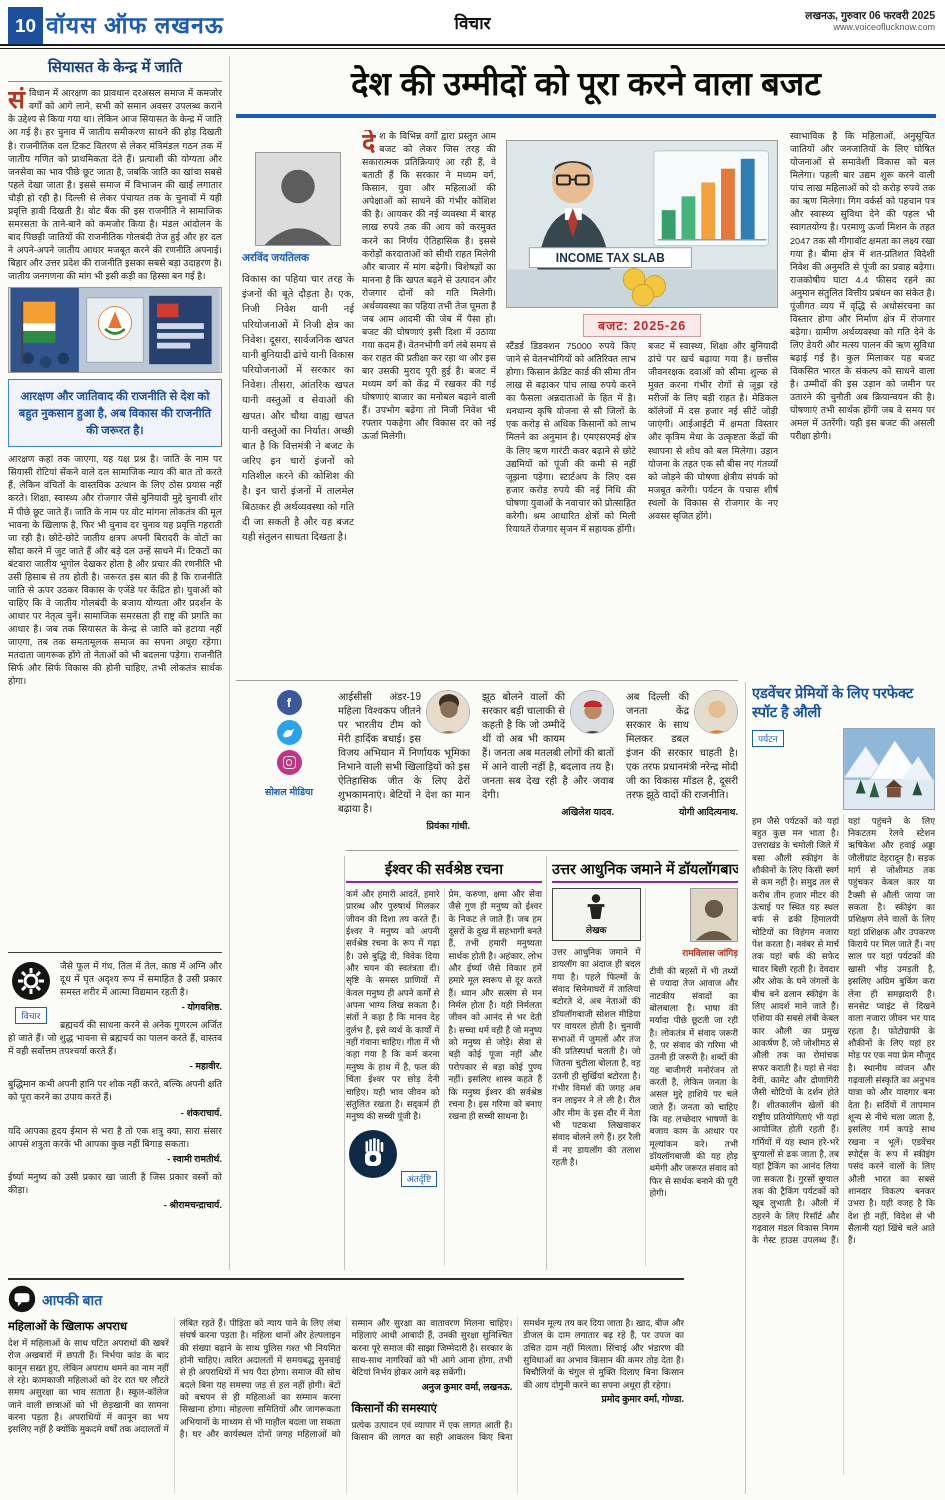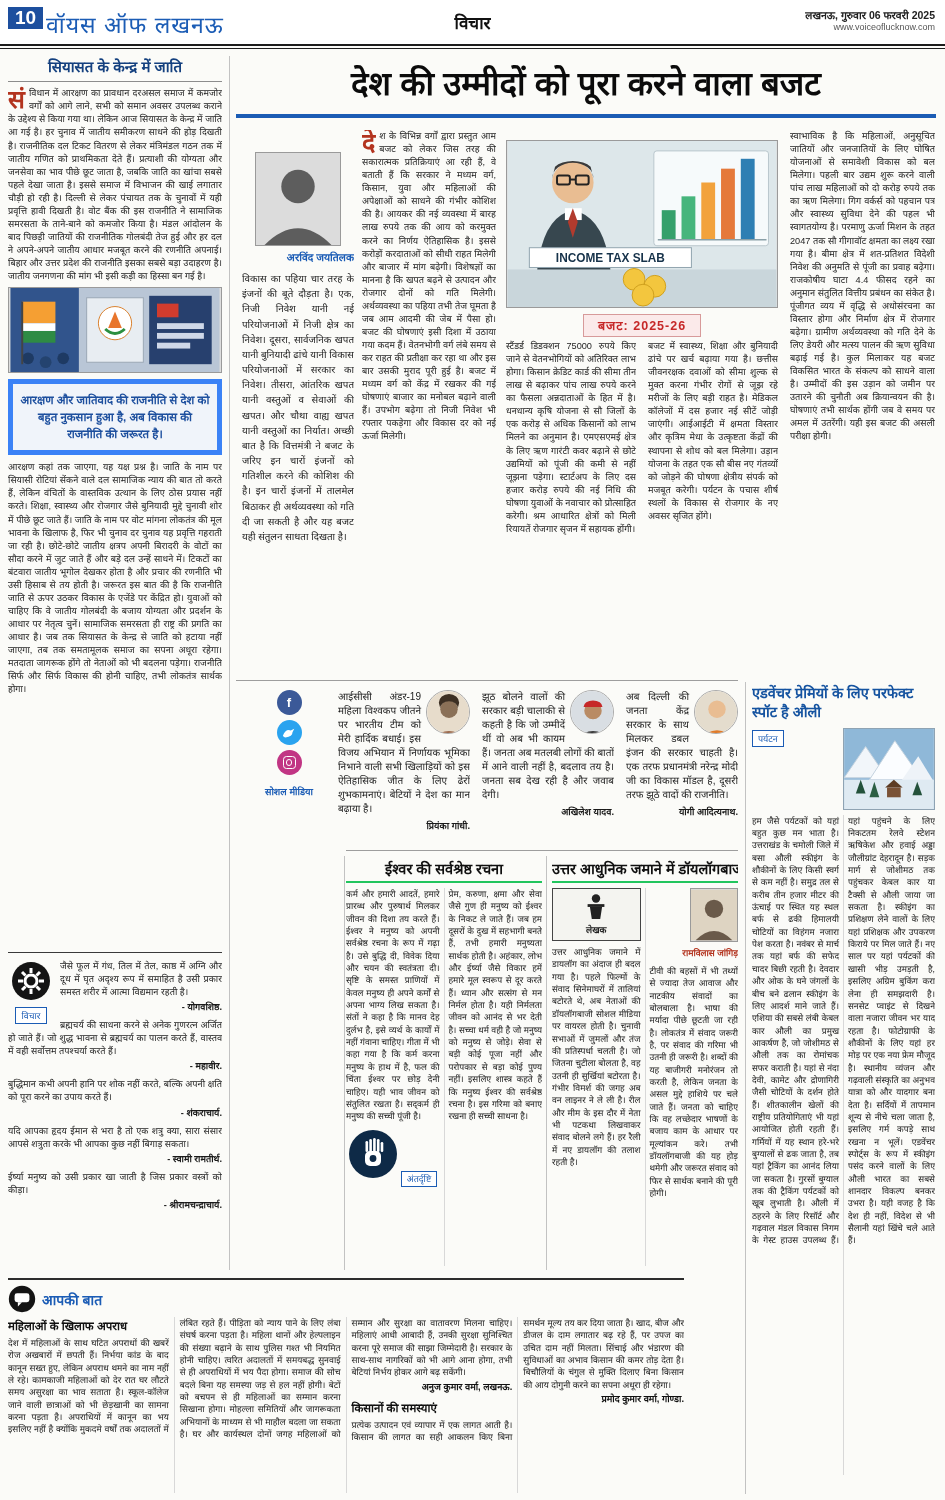--- a/index.html
+++ b/index.html
@@ -4,52 +4,52 @@
 <style>
   *{margin:0;padding:0;box-sizing:border-box}
   html,body{background:#8f959c}
   body{font-family:"Liberation Sans","DejaVu Sans",sans-serif}
   .page{position:relative;width:945px;height:1500px;margin:0 auto;background:#fbfbf8;overflow:hidden;color:#1a1a1a}
   .vr{position:absolute;width:0;border-left:1px solid #c2c2c2}
   .hr{position:absolute;height:0;border-top:1px solid #9d9d9d}
 
   
   .masthead-bar{position:absolute;left:0;top:0;width:945px;height:44px;background:#fff}
-  .pn{position:absolute;left:8px;top:7px;background:#1d4f9e;color:#fff;font-weight:bold;font-size:19px;padding:0 7px}
-  .brand{position:absolute;left:46px;top:8px;color:#1b5cb5;font-weight:normal;font-size:23px;letter-spacing:1px}
+  .pn{position:absolute;left:8px;top:7px;background:#1d4f9e;color:#fff;font-weight:bold;font-size:19px;padding:8px 7px}
+  .brand{position:absolute;left:46px;top:8px;color:#1b5cb5;font-weight:bold;font-size:23px;letter-spacing:1px}
   .section-c{position:absolute;left:0;right:0;top:11px;text-align:center;font-size:17px;font-weight:bold;color:#111}
   .dateline{position:absolute;right:10px;top:8px;text-align:right}
   .dateline .d1{font-size:10.5px;font-weight:bold;color:#222}
   .dateline .d2{font-size:9px;color:#555}
   .head-rule{position:absolute;left:0;top:44px;width:945px;border-top:2.5px solid #1c1c1c}
   .head-rule2{position:absolute;left:0;top:48px;width:945px;border-top:1px solid #1c1c1c}
 
   
   .news{font-size:9.2px;line-height:1.42;text-align:justify;color:#1f1f1f}
   .news p{margin-bottom:4px}
   .dropcap{float:left;font-size:25px;line-height:.95;font-weight:bold;color:#b3341f;padding:1px 4px 0 0}
   .sig{text-align:right;font-weight:bold;font-size:9.3px;color:#111;margin:2px 0 6px}
   .mini-label{display:inline-block;border:1px solid #1b5cb5;color:#1b5cb5;font-size:9px;font-weight:normal;text-align:center;padding:1px 5px;background:#fff}
   .photo-frame{border:1px solid #9a9a9a;background:#ddd;display:block}
 
   
   .left-col{position:absolute;left:8px;top:56px;width:214px;height:894px;overflow:hidden}
   .left-col h2{font-size:15px;font-weight:bold;color:#14407f;text-align:center;padding-bottom:4px;margin-bottom:5px;border-bottom:1px solid #8c8c8c}
-  .quote-box{background:#f0f4fa;border:5px solid #3b82f6;color:#1d4f9e;font-weight:bold;font-size:11.5px;line-height:1.45;text-align:center;padding:8px 6px;margin:6px 0}
+  .quote-box{background:#f0f4fa;border:1px solid #3b82f6;color:#1d4f9e;font-weight:bold;font-size:11.5px;line-height:1.45;text-align:center;padding:8px 6px;margin:6px 0}
 
   
   .vichar{position:absolute;left:8px;top:952px;width:214px;height:318px;overflow:hidden;border-top:1.5px solid #3a3a3a;padding-top:7px}
   .vichar .icon-wrap{float:left;width:46px;margin:1px 6px 2px 0;text-align:center}
   .vichar .q{font-size:9.2px;line-height:1.42;text-align:justify;color:#1f1f1f}
   .vichar .qa{text-align:right;font-weight:bold;font-size:9.2px;margin:1px 0 6px}
 
   
   .main-headline{position:absolute;left:236px;top:60px;width:700px;text-align:center;font-size:33px;font-weight:bold;color:#0b0b0b;padding-bottom:9px;border-bottom:4px solid #1b5cb5}
   .author-col{position:absolute;left:242px;top:152px;width:112px;height:522px;overflow:hidden}
-  .author-col .nm{font-size:10.5px;font-weight:bold;color:#1b5cb5;text-align:right;margin:4px 0 7px}
+  .author-col .nm{font-size:10.5px;font-weight:bold;color:#1b5cb5;text-align:left;margin:4px 0 7px}
   .lead{font-size:9.8px;line-height:1.55;text-align:justify;color:#222}
   .bcol{position:absolute;overflow:hidden}
   .bcol-1{left:362px;top:130px;width:134px;height:542px}
   .bcol-2{left:506px;top:340px;width:130px;height:332px}
   .bcol-3{left:648px;top:340px;width:130px;height:332px}
   .bcol-4{left:790px;top:130px;width:145px;height:542px}
   .budget-img{position:absolute;left:506px;top:140px;width:272px;height:168px}
   .budget-tag-wrap{position:absolute;left:506px;top:314px;width:272px;text-align:center}
   .budget-tag{display:inline-block;background:#fbeaea;border:1px solid #d79a9a;color:#c62828;font-weight:bold;font-size:12.5px;letter-spacing:1px;padding:2px 14px}
 
@@ -70,21 +70,21 @@
   
   .auli{position:absolute;left:752px;top:684px;width:183px;height:808px;overflow:hidden}
   .auli h3{font-size:14.5px;font-weight:bold;color:#1553a0;line-height:1.3;margin-bottom:6px}
   .auli .media-row{overflow:hidden;margin-bottom:5px}
   .auli .auli-photo{float:right;width:92px;height:82px;border:1px solid #8fa3b3}
   .auli-body{column-count:2;column-gap:9px;column-rule:1px solid #d8d8d8;height:660px;font-size:8.7px;line-height:1.42;text-align:justify}
 
   
   .ishwar{position:absolute;left:346px;top:858px;width:196px;height:412px;overflow:hidden}
   .dialog{position:absolute;left:552px;top:858px;width:186px;height:412px;overflow:hidden}
-  .midhead{font-size:14.5px;font-weight:bold;color:#101010;border-bottom:2px solid #22c55e;padding-bottom:3px;margin-bottom:5px;text-align:center;white-space:nowrap;overflow:hidden}
+  .midhead{font-size:14.5px;font-weight:bold;color:#101010;border-bottom:2px solid #a21caf;padding-bottom:3px;margin-bottom:5px;text-align:center;white-space:nowrap;overflow:hidden}
   .midbody{column-count:2;column-gap:9px;column-rule:1px solid #d8d8d8;height:378px;font-size:8.7px;line-height:1.42;text-align:justify}
   .insight-block{text-align:center;margin:6px 0;break-inside:avoid}
   .insight-circle{width:50px;height:50px;margin:0 auto 3px}
   .lekhak-box{border:1px solid #444;text-align:center;padding:3px 2px;margin-bottom:5px;break-inside:avoid;background:#f4f4f0}
   .lekhak-box .lbl{font-size:9px;font-weight:bold;color:#222;margin-top:1px}
   .author-card{text-align:right;margin:5px 0;break-inside:avoid}
   .author-card .nm{font-size:8.8px;font-weight:bold;color:#b3341f;margin-top:2px}
 
   
   .letters{position:absolute;left:8px;top:1278px;width:676px;height:216px;border-top:2px solid #2d2d2d;padding-top:5px;overflow:hidden}

